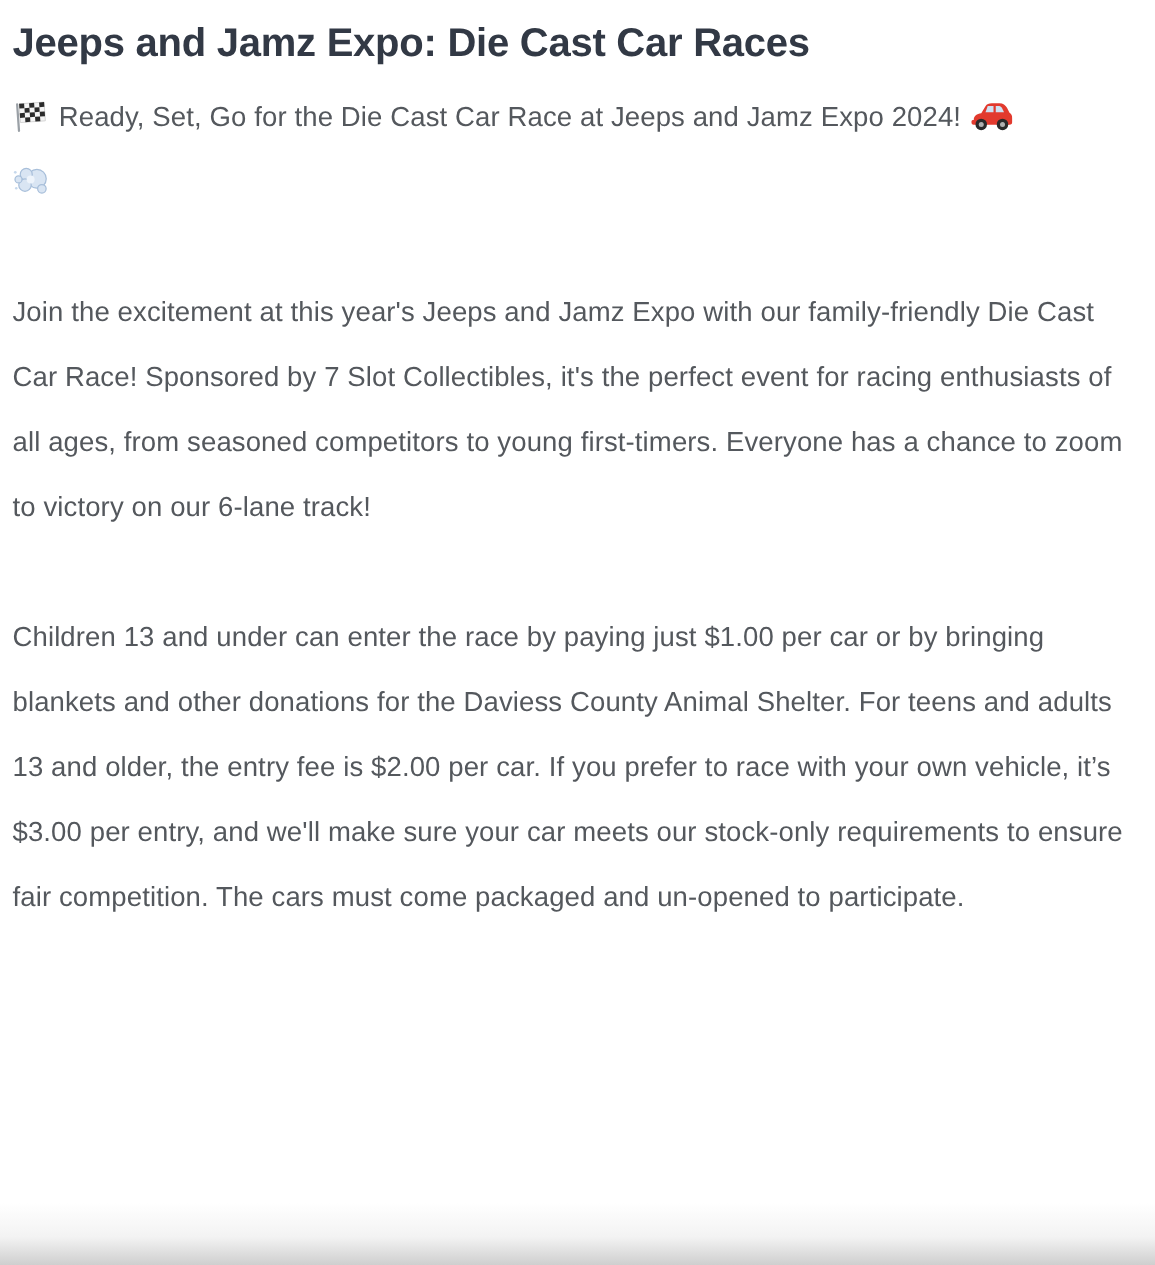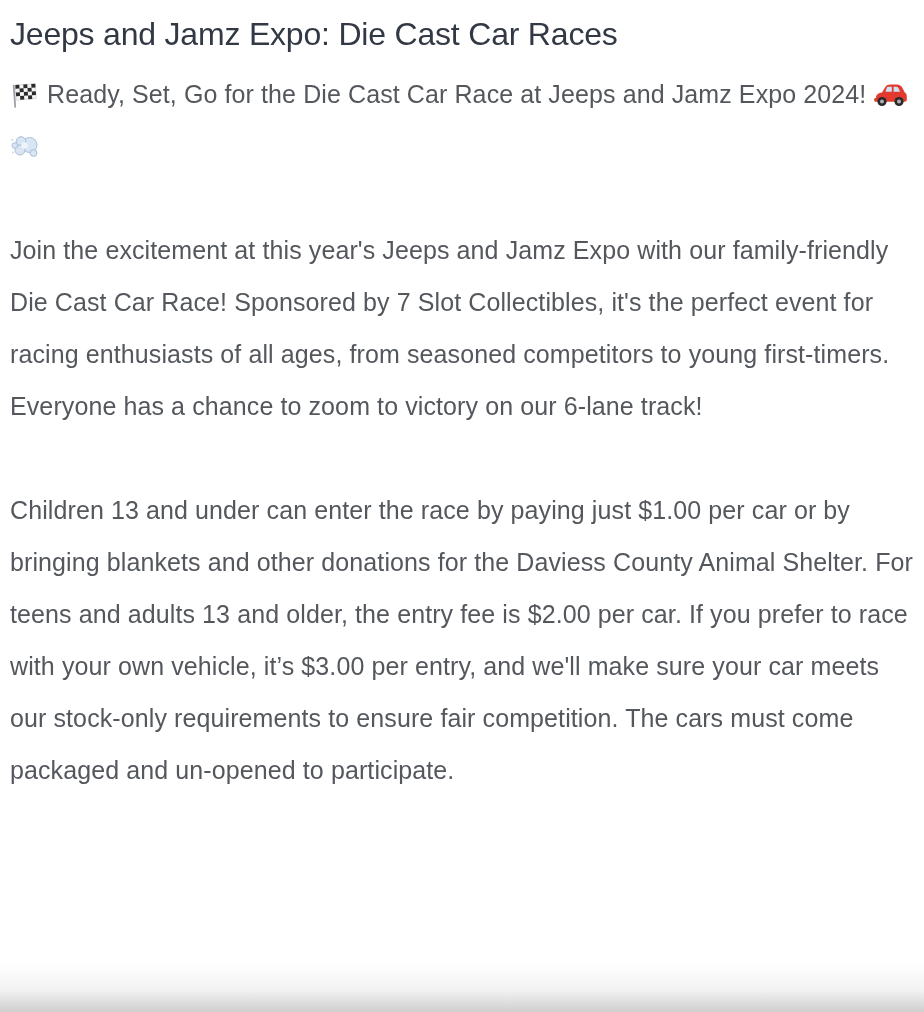--- a/index.html
+++ b/index.html
@@ -9,27 +9,27 @@
     box-sizing: border-box;
     background: #ffffff;
     font-family: "Liberation Sans", sans-serif;
     overflow: hidden;
     position: relative;
     padding: 14px 10px 0 10px;
   }
   .page-title {
     font-size: 32px;
     line-height: 40px;
-    font-weight: 400;
+    font-weight: 700;
     color: #323945;
     letter-spacing: -0.2px;
     margin: 0 0 14px 0;
   }
   .body-para {
-    font-size: 25px;
+    font-size: 22px;
     line-height: 52px;
     color: #54585d;
     letter-spacing: 0.1px;
     margin: 0 0 52px 0;
   }
   .icon { display: inline-block; vertical-align: -6px; line-height: 0; }
   .icon-flag { margin-right: 9px; }
   .icon-car  { margin-left: 7px; vertical-align: -5px; }
   .icon-dash { vertical-align: -7px; }
   .bottom-fade {

